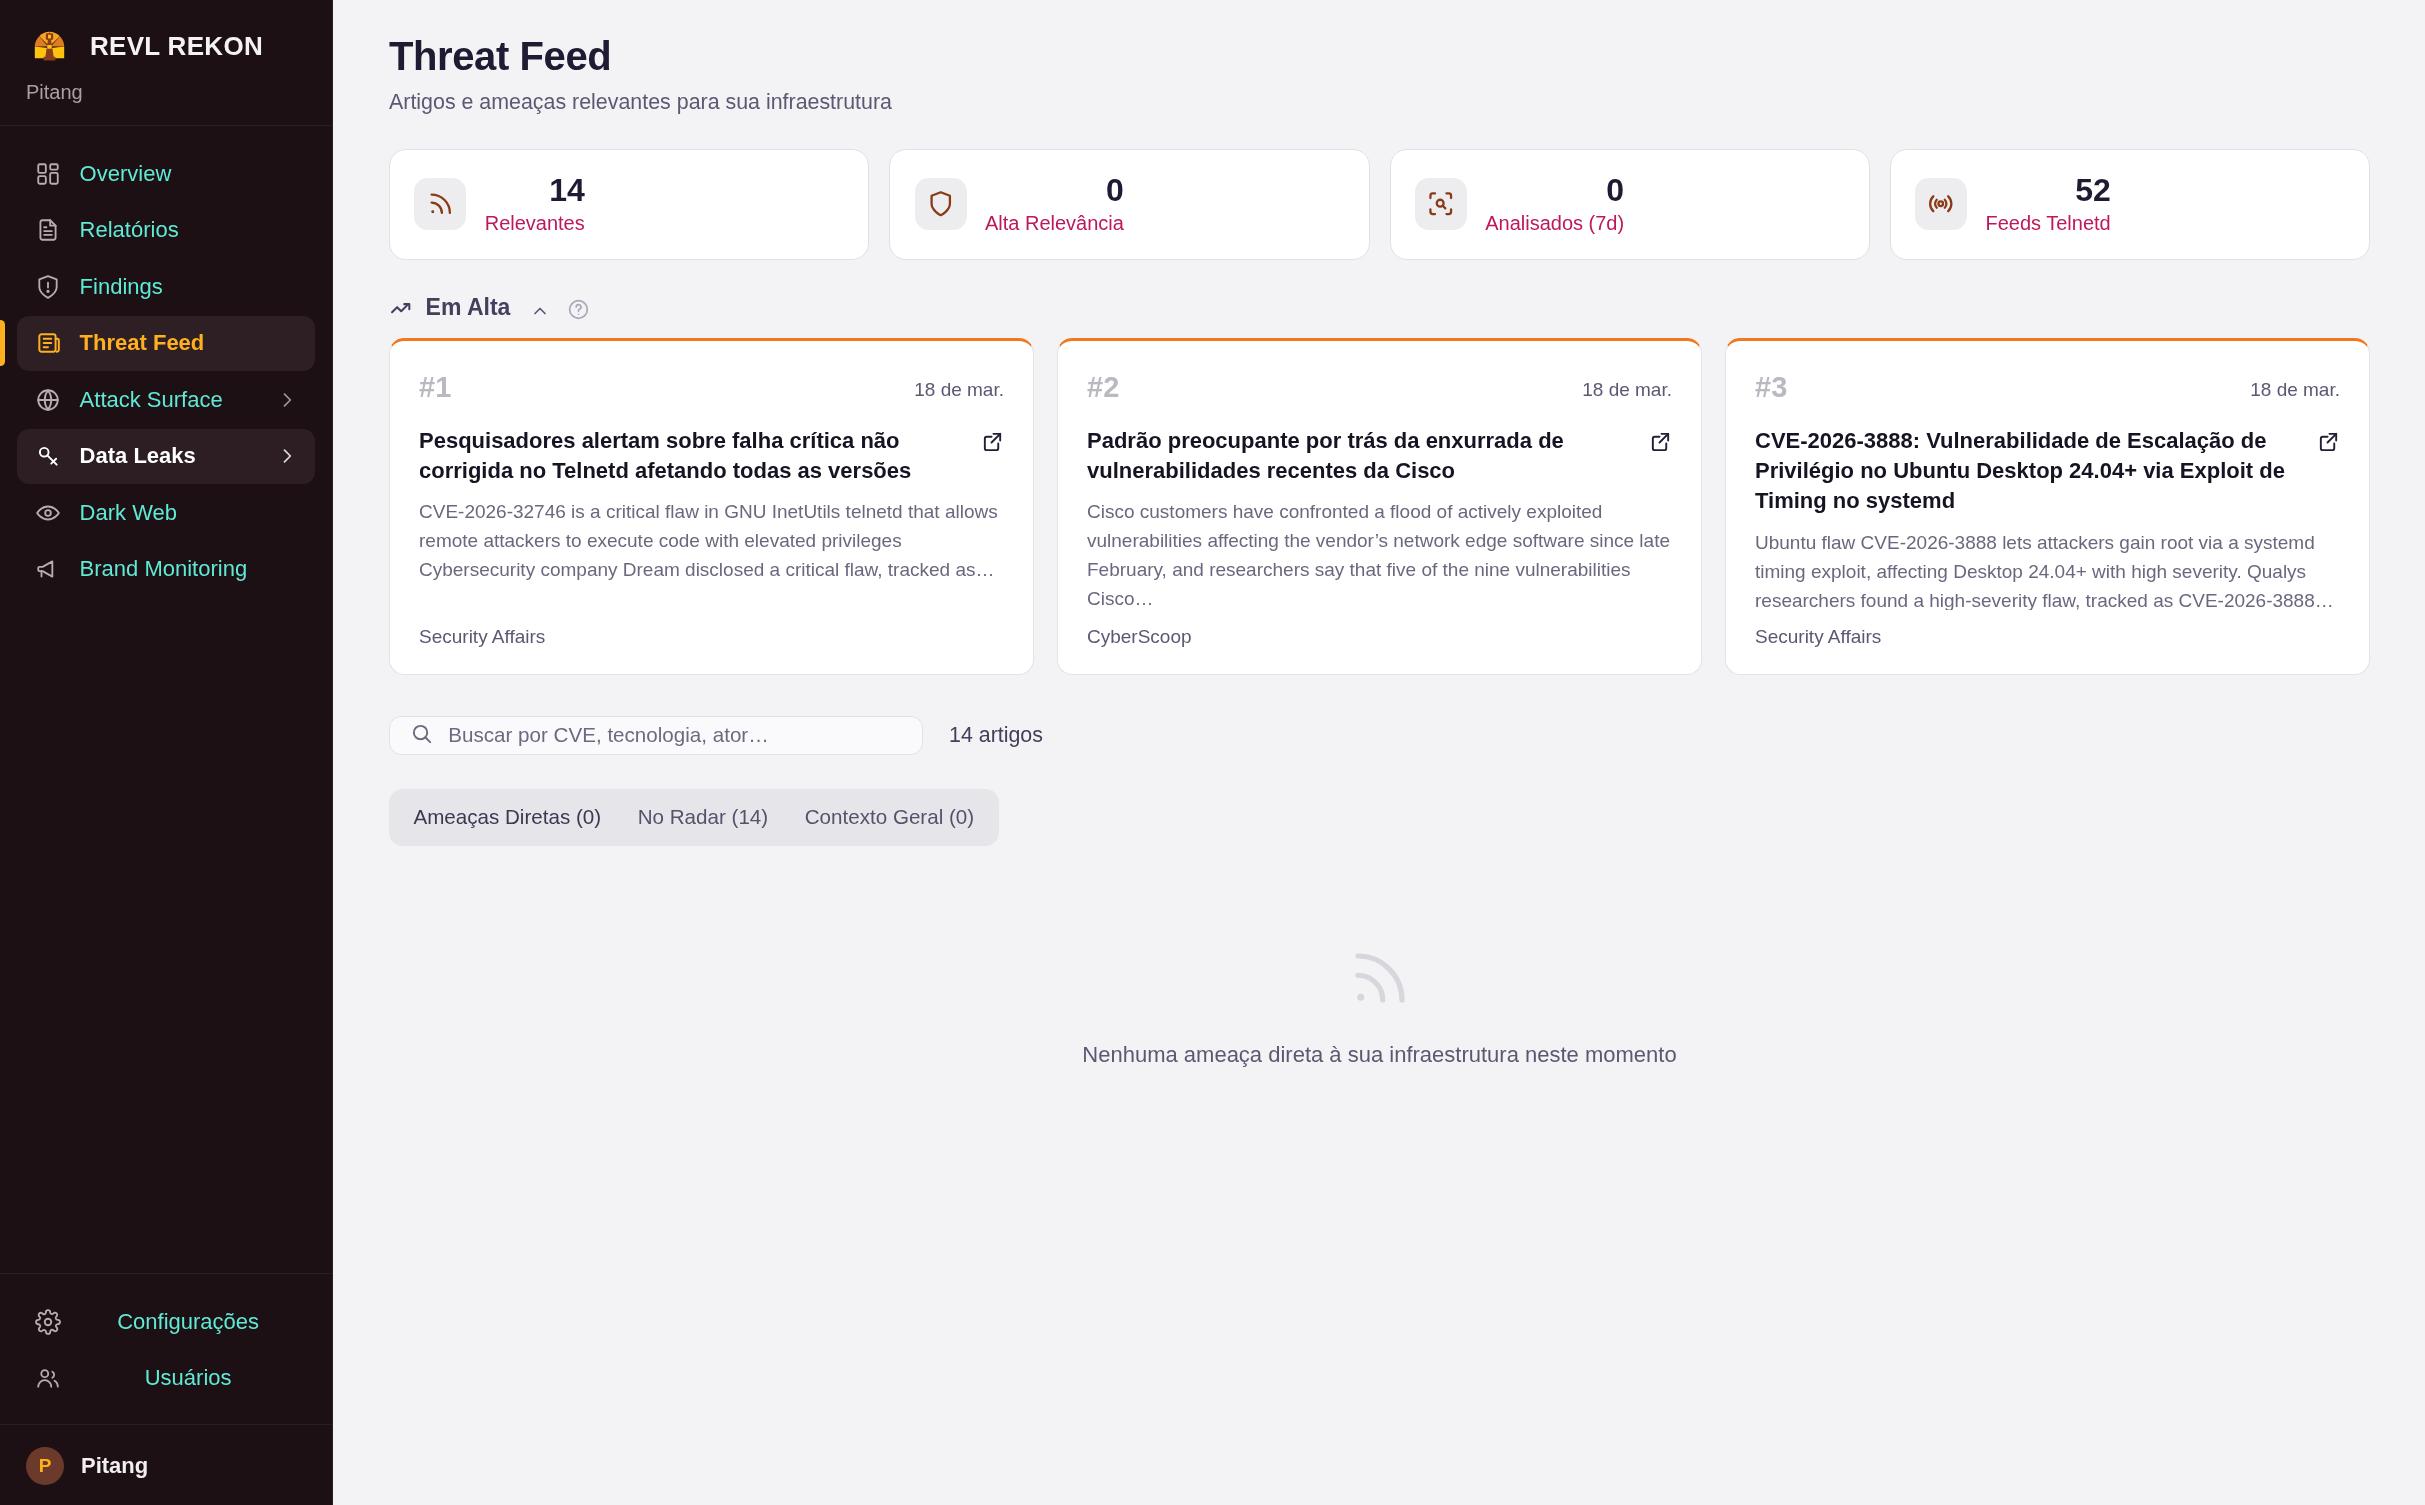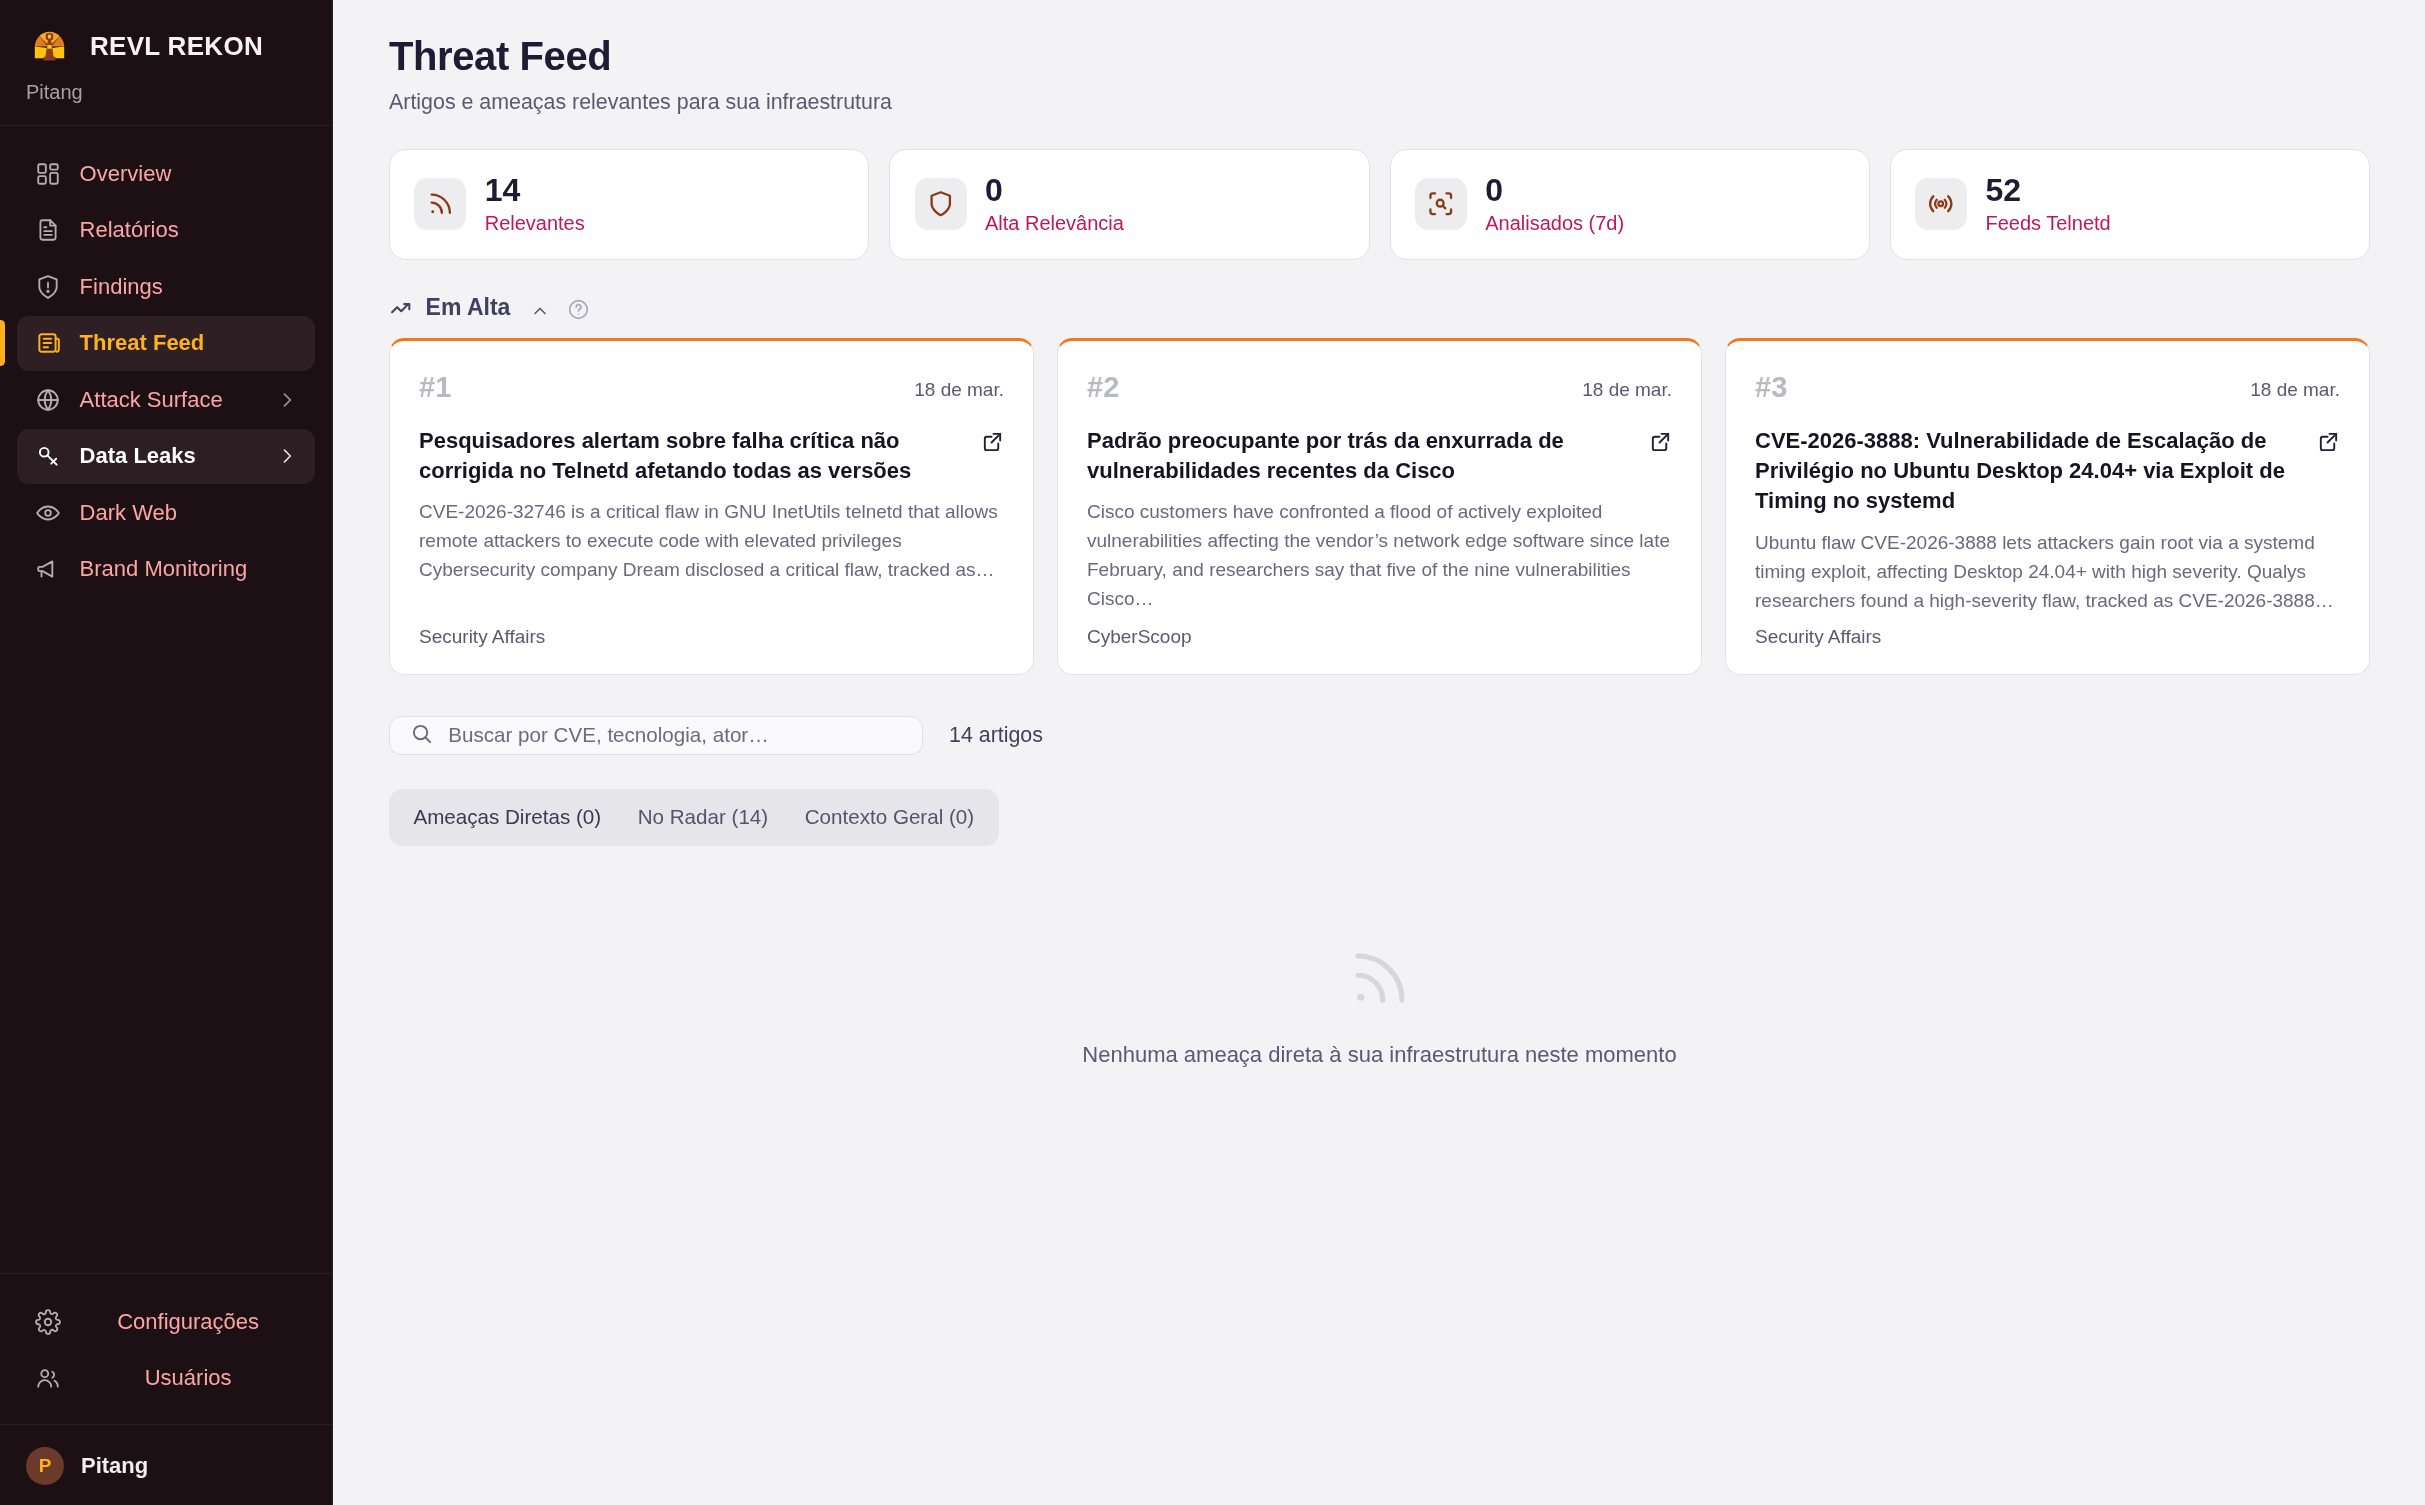--- a/index.html
+++ b/index.html
@@ -27,21 +27,21 @@
   .brand-name {
     color: #f5f2f3; font-size: 26px; font-weight: 700; letter-spacing: 0.3px;
   }
   .brand-sub { color: #a9a0a3; font-size: 20px; margin-top: 10.7px; }
 
   .sb-nav { padding: 20px 17px 0 17px; flex: 0 0 auto; }
   .nav-item {
     display: flex; align-items: center; gap: 18.3px;
     height: 55px; padding: 0 18.3px; margin-bottom: 1.5px;
     border-radius: 12.2px; position: relative;
-    color: #fca5a5; font-size: 22px; cursor: pointer;
+    color: #5eead4; font-size: 22px; cursor: pointer;
   }
   .nav-item .ic { width: 26px; height: 26px; flex: 0 0 26px; display: block; }
   .nav-item .lbl { flex: 1 1 auto; white-space: nowrap; }
   .nav-item .chev { width: 20px; height: 20px; flex: 0 0 20px; opacity: .85; }
   .nav-item.active {
     background: #2e1f25; color: #ffb01f; font-weight: 700;
   }
   .nav-item.active::before {
     content: ""; position: absolute; left: -17px; top: 4.6px; bottom: 4.6px;
     width: 5.3px; border-radius: 0 4.6px 4.6px 0; background: #ffb01f;
@@ -69,21 +69,21 @@
     padding: 34px 56px 0 56px;
   }
   .page-title { font-size: 40px; font-weight: 700; color: #1e1b33; letter-spacing: -0.4px; }
   .page-sub { font-size: 21.4px; color: #5b5872; margin-top: 10.7px; }
 
   
   .stats { display: flex; gap: 20px; margin-top: 34px; }
   .stat {
     flex: 1 1 0; background: #ffffff; border: 1.5px solid #e0e0e8;
     border-radius: 17px; height: 111px;
-    display: flex; align-items: center; gap: 18.3px; padding: 0 24.4px;
+    display: flex; align-items: center; gap: 18.3px; padding: 0 24.4px; text-align: right;
   }
   .stat-ico {
     width: 52px; height: 52px; flex: 0 0 52px; border-radius: 13.7px;
     background: #ededf0; display: flex; align-items: center; justify-content: center;
   }
   .stat-ico svg { width: 27.5px; height: 27.5px; }
   .stat-val { font-size: 32px; font-weight: 700; color: #1e1b33; line-height: 1.05; }
   .stat-lbl { font-size: 20px; color: #be185d; margin-top: 4.6px; }
 
   

